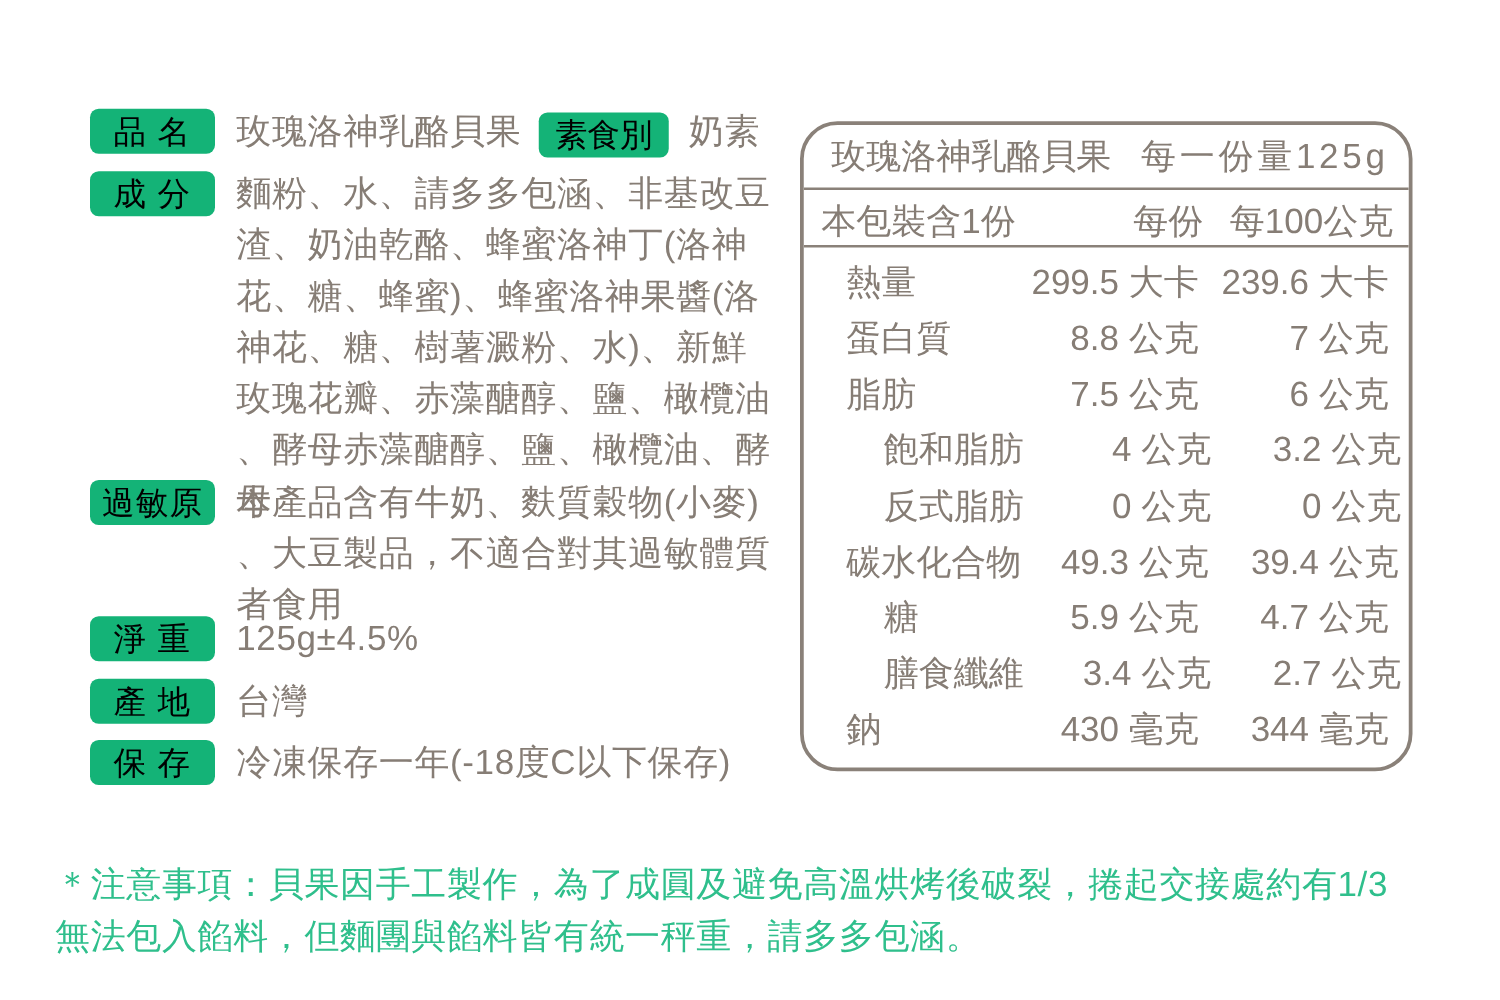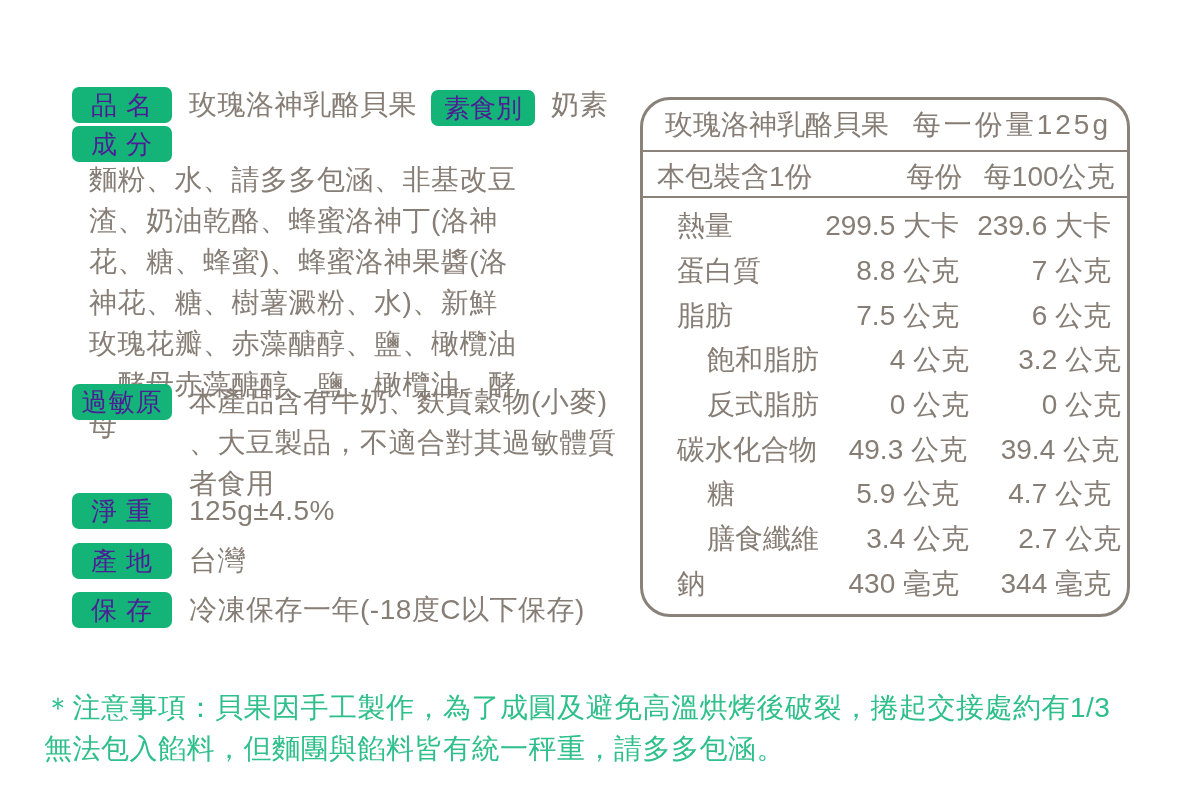--- a/index.html
+++ b/index.html
@@ -17,21 +17,21 @@
     position: absolute;
     left: 72px;
     display: flex;
     align-items: flex-start;
   }
   .badge {
     flex: none;
     width: 100px;
     height: 36px;
     background: #14b377;
-    color: #4c1d95;
+    color: #000000;
     border-radius: 7px;
     display: inline-flex;
     align-items: center;
     justify-content: center;
     font-size: 26px;
     letter-spacing: 1px;
     white-space: nowrap;
   }
   .info-text {
     margin-left: 17px;
@@ -107,21 +107,21 @@
 
   <div class="info-row" style="top:87px;">
     <span class="badge">品 名</span>
     <div class="info-text name-line">
       <span>玫瑰洛神乳酪貝果</span>
       <span class="badge badge-inline">素食別</span>
       <span class="veg-type">奶素</span>
     </div>
   </div>
 
-  <div class="info-row" style="top:126px;flex-direction:column;">
+  <div class="info-row" style="top:137px;">
     <span class="badge">成 分</span>
     <div class="info-text">麵粉、水、請多多包涵、非基改豆渣、奶油乾酪、蜂蜜洛神丁(洛神花、糖、蜂蜜)、蜂蜜洛神果醬(洛神花、糖、樹薯澱粉、水)、新鮮玫瑰花瓣、赤藻醣醇、鹽、橄欖油、酵母赤藻醣醇、鹽、橄欖油、酵母</div>
   </div>
 
   <div class="info-row" style="top:384px;">
     <span class="badge">過敏原</span>
     <div class="info-text">本產品含有牛奶、麩質穀物(小麥)、大豆製品，不適合對其過敏體質者食用</div>
   </div>
 
   <div class="info-row" style="top:493px;">

